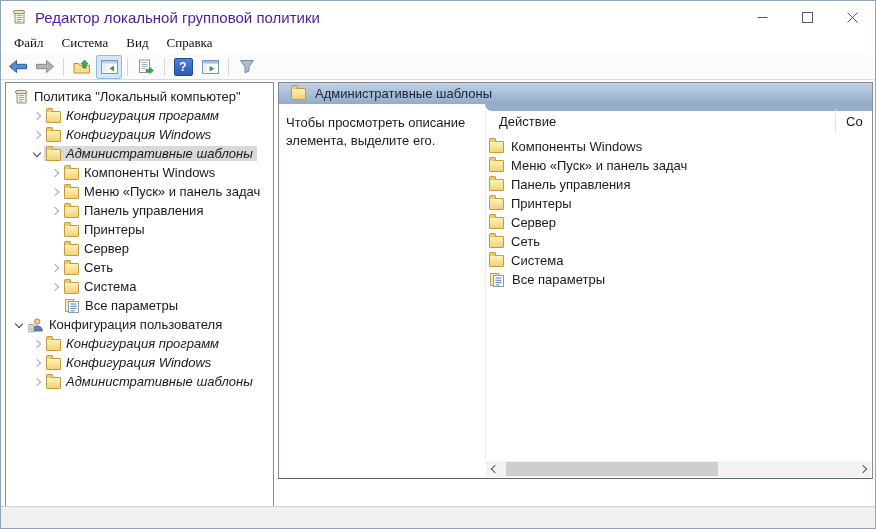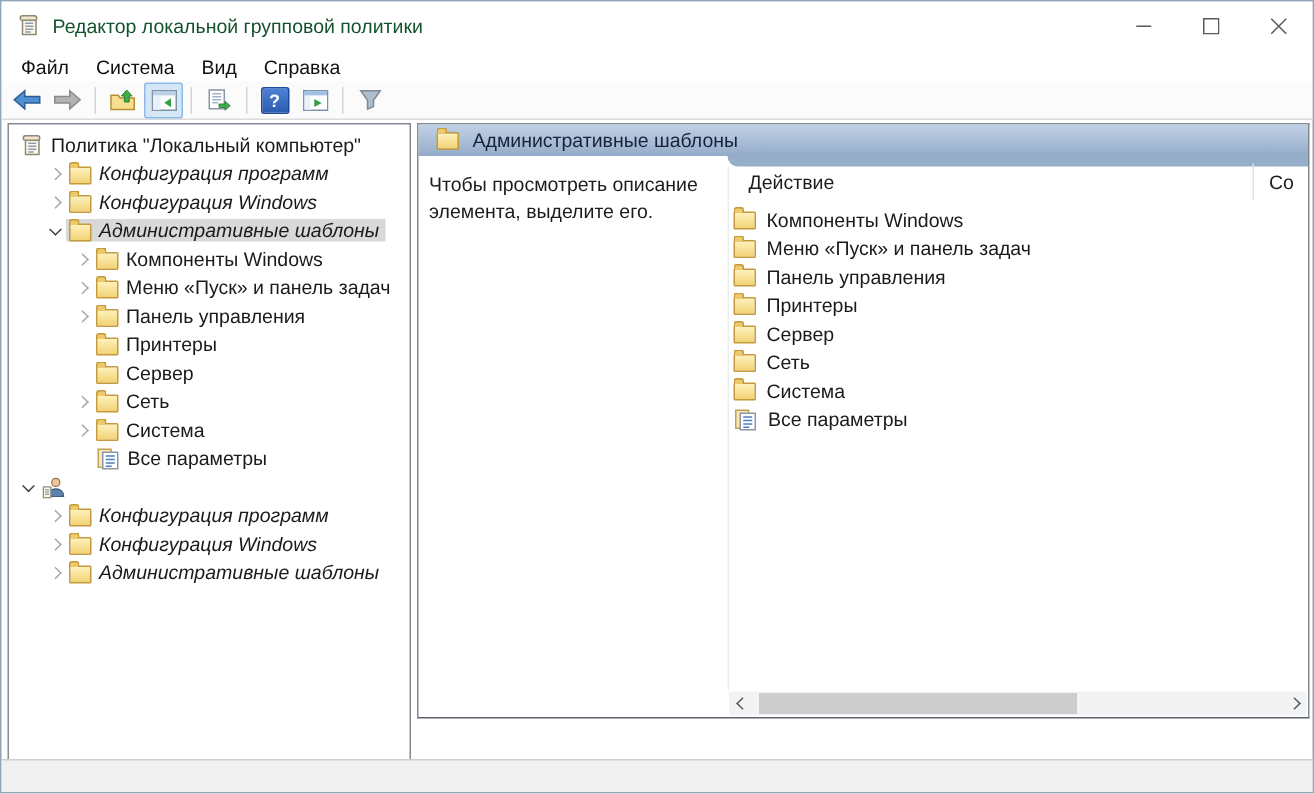--- a/index.html
+++ b/index.html
@@ -6,24 +6,24 @@
   html,body { background:#e8e8e8; }
   body { font-family:"Liberation Sans", sans-serif; }
   #window {
     position:relative; width:874px; height:527px; margin:0 auto;
     background:#ffffff; border:1px solid #90a4ba; overflow:hidden;
     font-size:13px; color:#1a1a1a;
   }
   
   .titlebar { position:absolute; left:0; top:0; right:0; height:32px; background:#fff; display:flex; align-items:center; }
   .titlebar .app-ico { margin:0 8px 0 10px; display:flex; }
-  .titlebar .title { color:#14532d; font-size:13px; flex:1 1 auto; white-space:nowrap; overflow:hidden; }
+  .titlebar .title { color:#4c1d95; font-size:15px; flex:1 1 auto; white-space:nowrap; overflow:hidden; }
   .caption-btn { width:45px; height:32px; display:flex; align-items:center; justify-content:center; }
   
-  .menubar { position:absolute; left:0; top:32px; right:0; height:21px; background:#fff; display:flex; align-items:flex-end; }
+  .menubar { position:absolute; left:0; top:32px; right:0; height:21px; background:#fff; display:flex; align-items:flex-start;font-family:Liberation Serif, serif; }
   .menubar .mitem { padding:2px 9px; font-size:13px; color:#111; }
   .menubar .mitem:first-child { margin-left:4px; }
   
   .toolbar { position:absolute; left:0; top:53px; right:0; height:25px; background:#fbfbfb;
              border-bottom:1px solid #dcdcdc; display:flex; align-items:center; padding-left:4px; gap:1px; }
   .tbtn { width:24px; height:22px; display:flex; align-items:center; justify-content:center; border:1px solid transparent; border-radius:2px; }
   .tbtn.active { background:#d5e6f7; border-color:#8ebae8; }
   .tsep { width:1px; height:18px; background:#d5d5d5; margin:0 4px; }
   .help-badge { width:17px; height:16px; background:linear-gradient(#4d83d9,#2b5cb0); border:1px solid #1d4a9e; border-radius:2px;
                 color:#fff; font-weight:bold; font-size:12px; display:flex; align-items:center; justify-content:center; }
@@ -278,20 +278,21 @@
           <span class="chev-down"></span>
         </span>
       <span class="tico">
         <svg width="16" height="16" viewBox="0 0 16 16">
           <circle cx="9.2" cy="4.6" r="2.7" fill="#eec79b" stroke="#96704a" stroke-width="0.8"></circle>
           <path d="M4 14c0-3.4 2.3-5.1 5.2-5.1s5.2 1.7 5.2 5.1z" fill="#5d83ac" stroke="#3c5c80" stroke-width="0.8"></path>
           <rect x="0.9" y="7.6" width="5" height="7.2" fill="#fbf7e6" stroke="#8f8872" stroke-width="0.8"></rect>
           <path d="M2 9.6h2.8M2 11.1h2.8M2 12.6h2.8" stroke="#8f9bb5" stroke-width="0.8"></path>
         </svg>
       </span>
+      <span>Конфигурация пользователя</span>
     </div>
 
     <div class="trow lv1">
       <span class="expslot">
           <span class="chev-right"></span>
         </span>
       <span class="tico i-folder"></span>
       <span>Конфигурация программ</span>
     </div>
 

